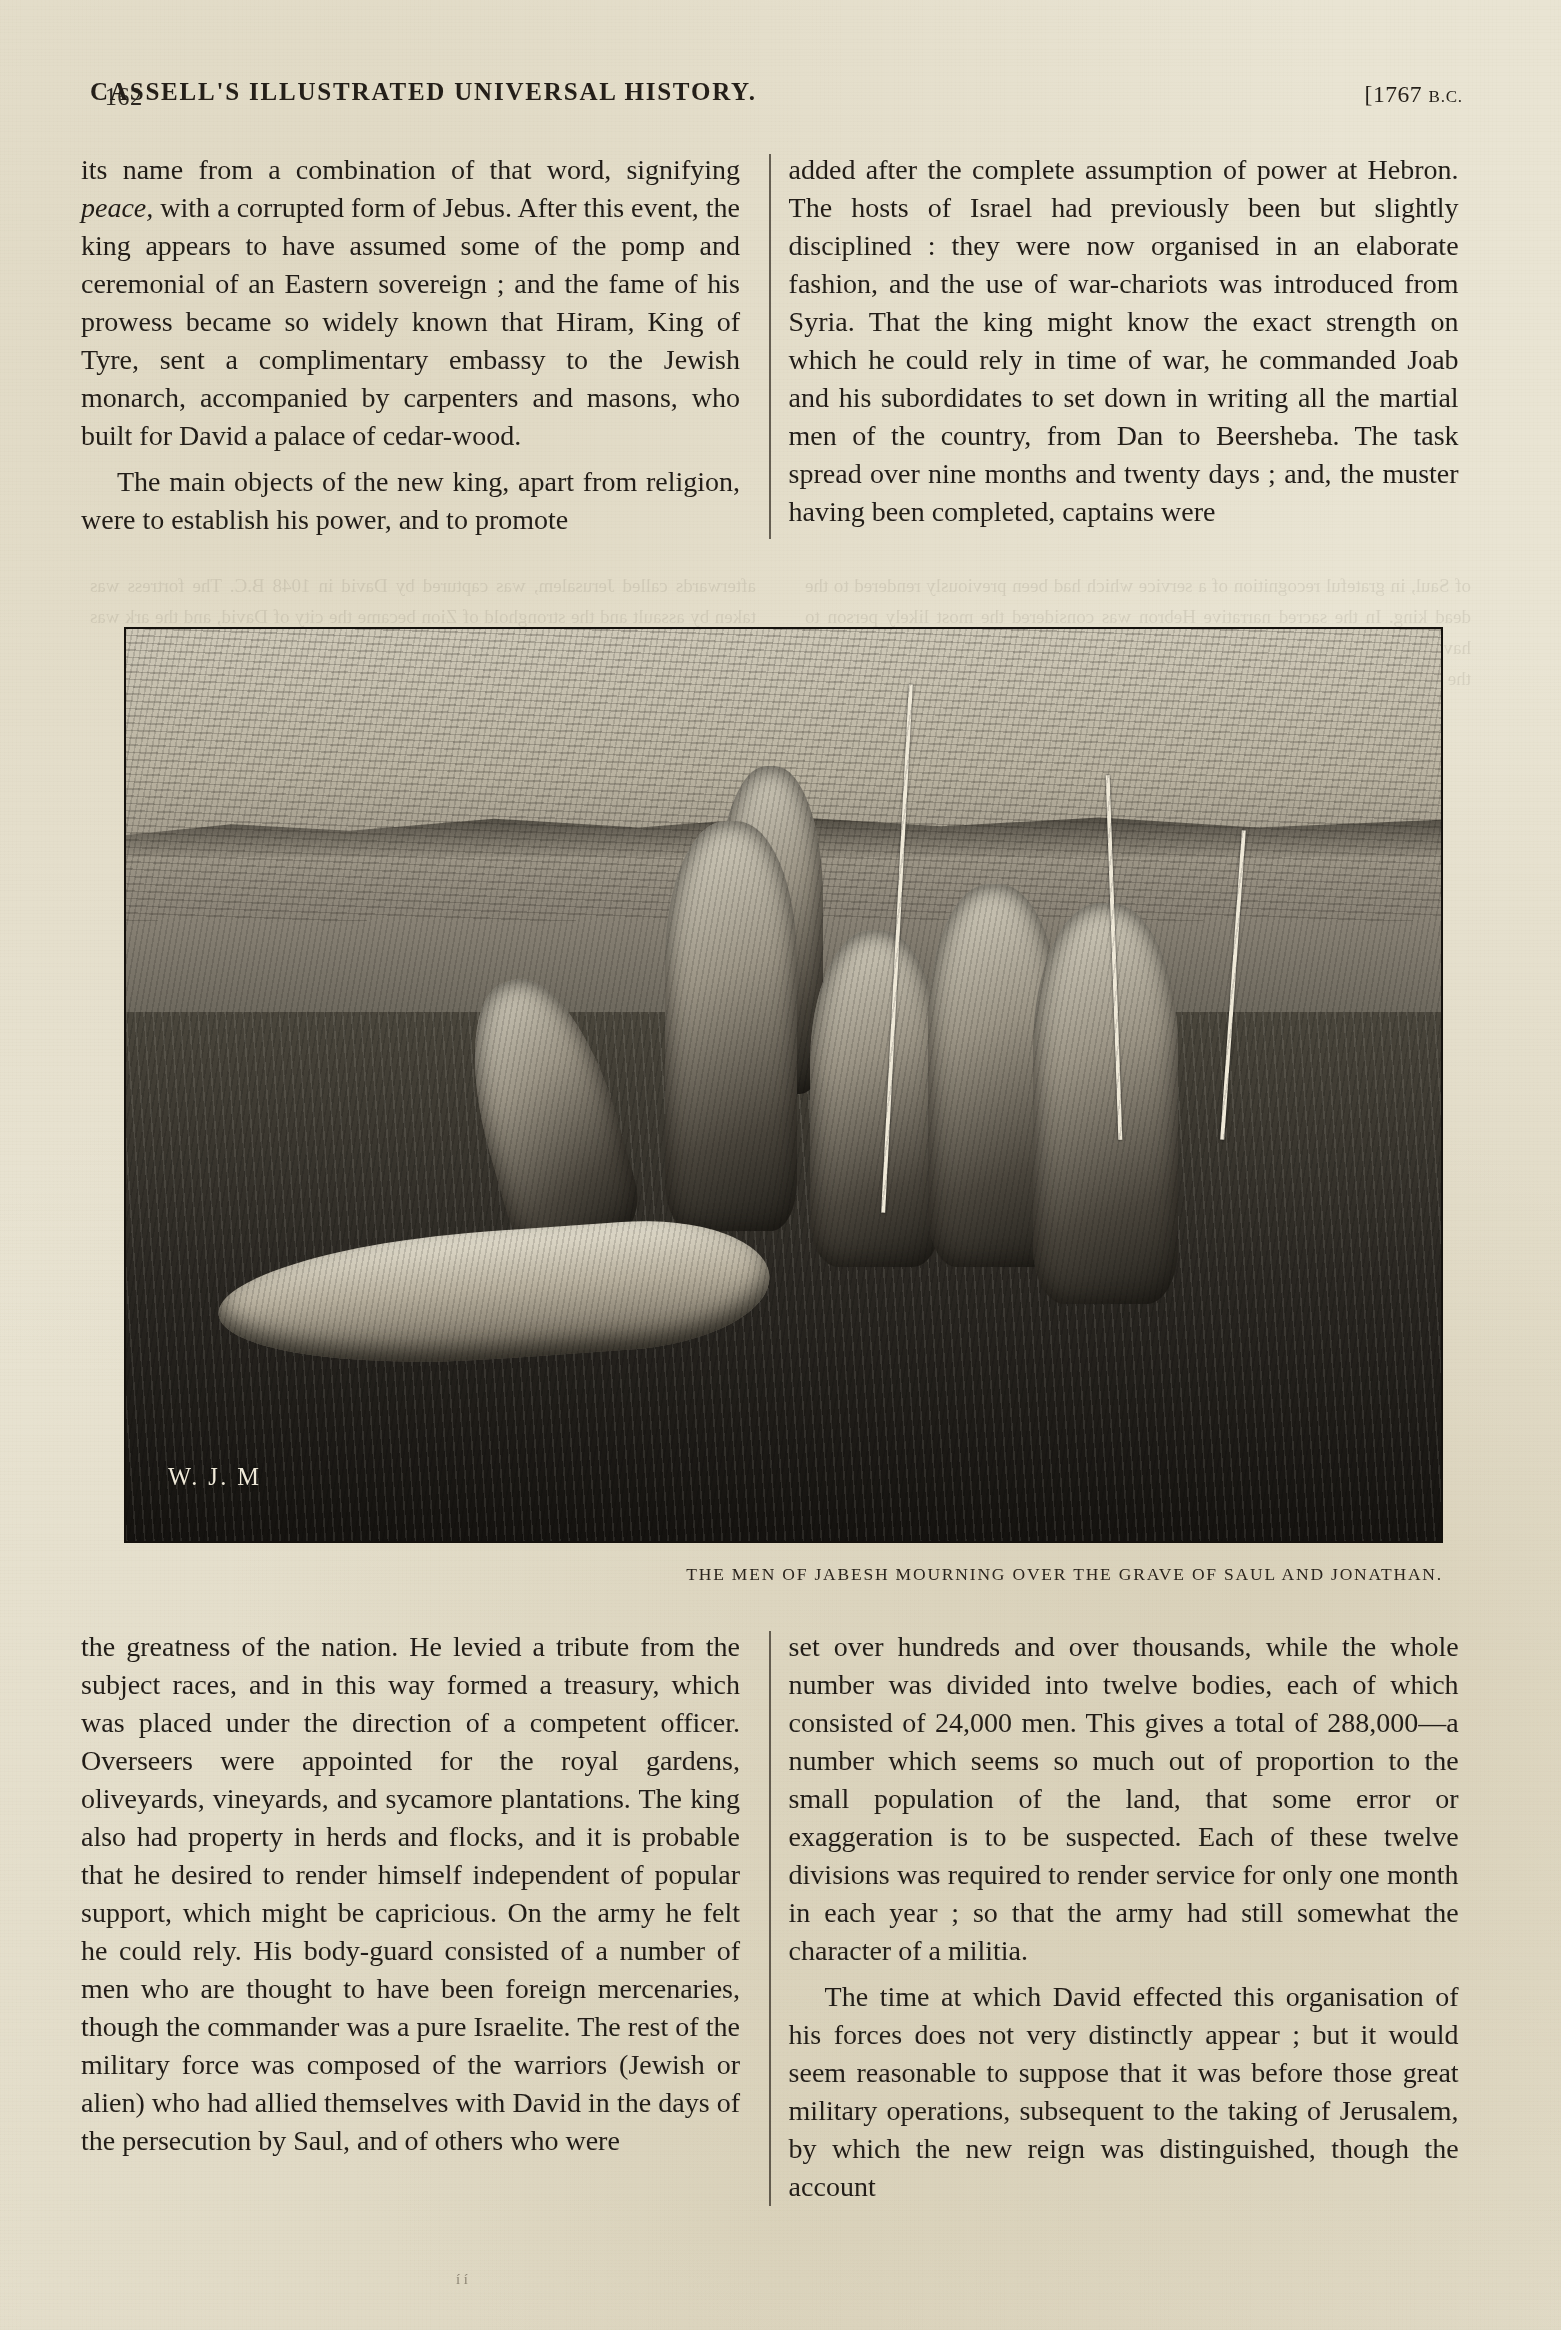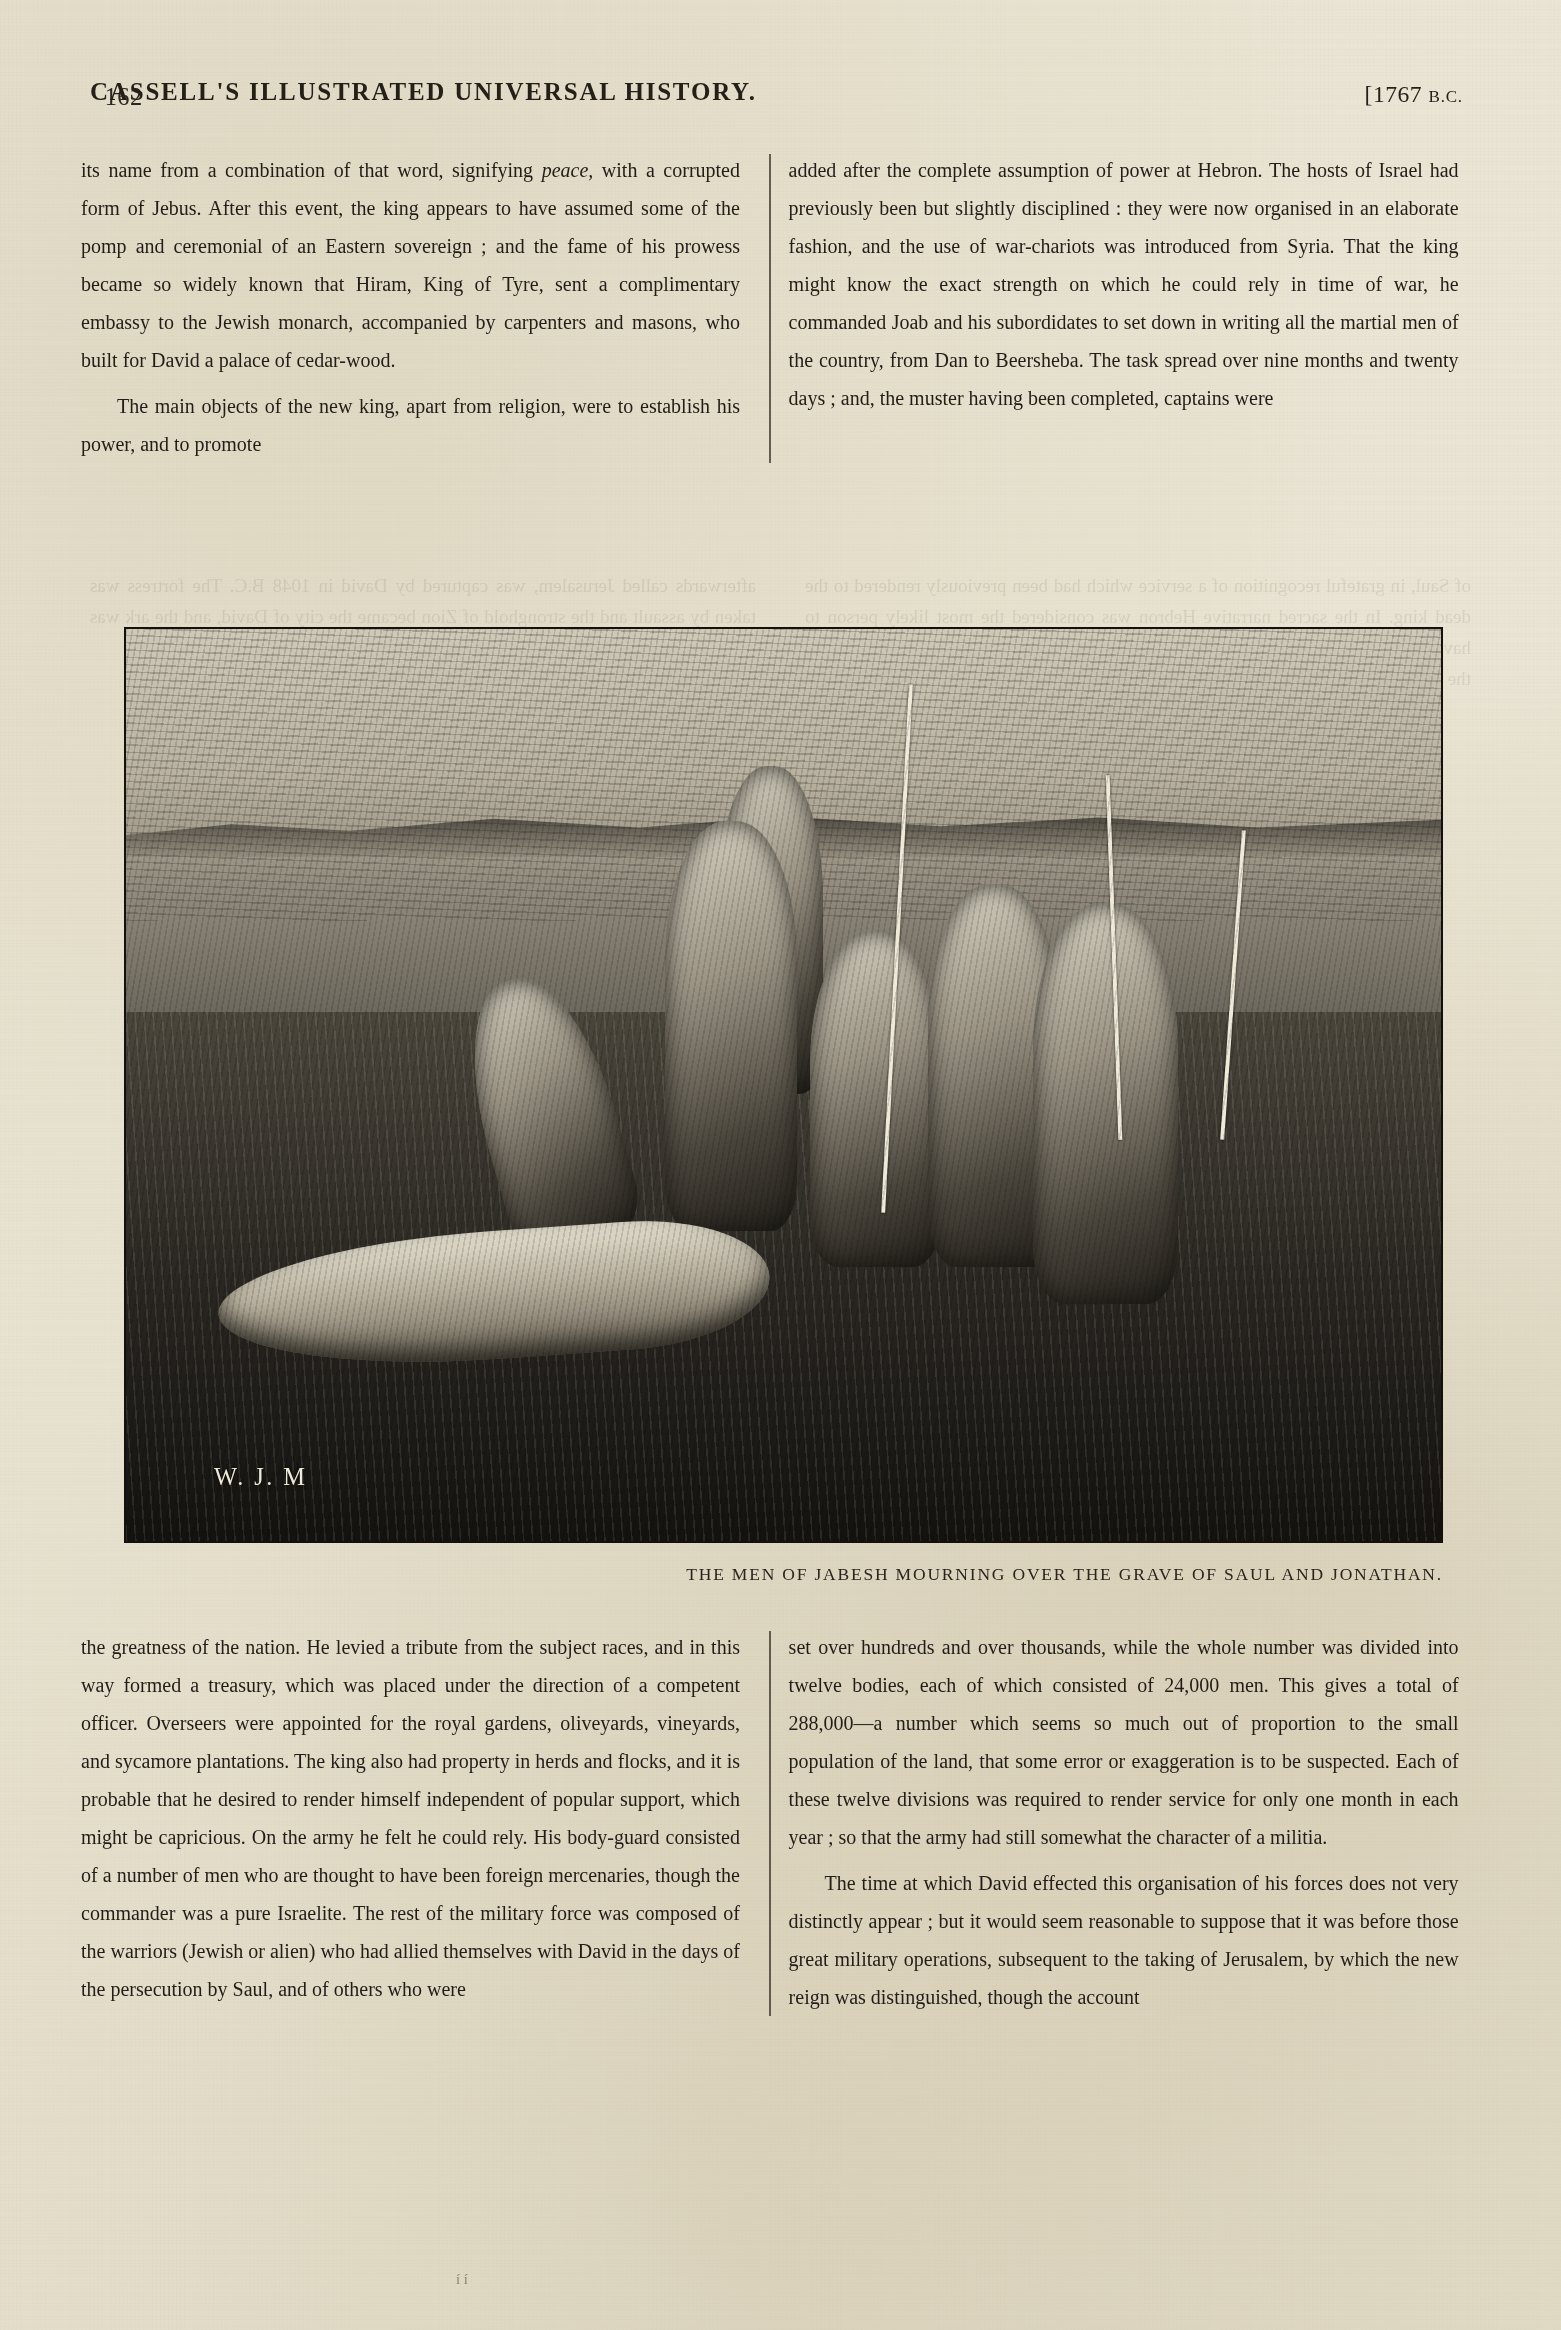--- a/index.html
+++ b/index.html
@@ -107,21 +107,21 @@
   .col.right { padding-left: 18px; }
   .rule {
     width: 1.6px;
     background: #3a332a;
     opacity: 0.75;
     margin: 3.3px 0 0 0;
     align-self: stretch;
   }
   p {
     margin: 0;
-    font-size: 20px;
+    font-size: 28px;
     line-height: 38px;
     text-align: justify;
     color: #221d18;
     text-justify: inter-word;
   }
   p.indent { text-indent: 36px; }
   p + p { margin-top: 8px; }
   .col p { hyphens: none; }
   em { font-style: italic; }
 
@@ -204,21 +204,20 @@
   .spear.s3 { left: 84%; top: 22%; height: 34%; transform: rotate(4deg); }
   .monogram {
     position: absolute;
     left: 3.2%;
     bottom: 5.5%;
     color: #efe9d8;
     font-size: 24.4px;
     letter-spacing: 2.4px;
     font-family: "Liberation Serif", serif;
     text-shadow: 0 0 4.9px rgba(0,0,0,0.9);
-    margin-left: 46px;
   }
   .fig-caption {
     margin-top: 21px;
     text-align: right;
     font-size: 17.5px;
     letter-spacing: 1.8px;
     color: #2a241d;
   }
 
   .columns-bottom {

